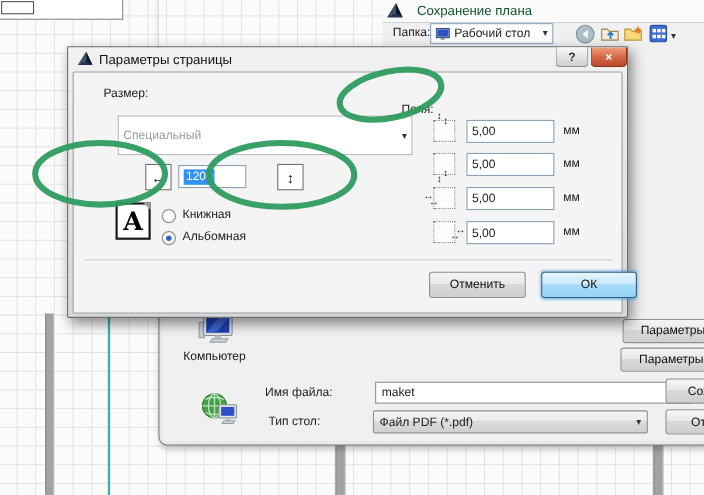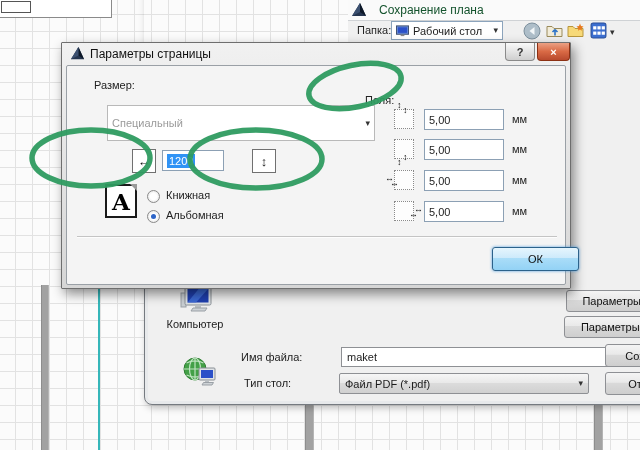--- a/index.html
+++ b/index.html
@@ -252,20 +252,21 @@
 
     <div class="m-icon" style="left:332px;top:158px;">
       <span class="arr" style="right:-10px;top:3px;">↔</span>
       <span class="arr" style="right:-5px;top:8px;">↔</span>
     </div>
     <div class="inp" style="left:362px;top:158px;width:80px;height:21px;">
       <span>5,00</span>
     </div>
     <span class="unit" style="left:450px;top:162px;">мм</span>
 
+    <button class="btn" style="left:328px;top:204px;width:88px;height:24px;">Отменить</button>
     <button class="btn btn-ok" style="left:430px;top:204px;width:87px;height:24px;">ОК</button>
   </div>
 
   <svg id="annot-svg" class="annot-layer" width="640" height="450">
       <ellipse cx="91" cy="158" rx="59" ry="28" transform="rotate(0 91 158)" fill="none" stroke="#2e9b60" stroke-width="5.5" opacity="0.95"></ellipse>
       <ellipse cx="256" cy="159" rx="66" ry="29" transform="rotate(0 256 159)" fill="none" stroke="#2e9b60" stroke-width="5.5" opacity="0.95"></ellipse>
       <ellipse cx="355" cy="86" rx="47" ry="21" transform="rotate(-12 355 86)" fill="none" stroke="#2e9b60" stroke-width="5.5" opacity="0.95"></ellipse>
     </svg>
 </div>
 

